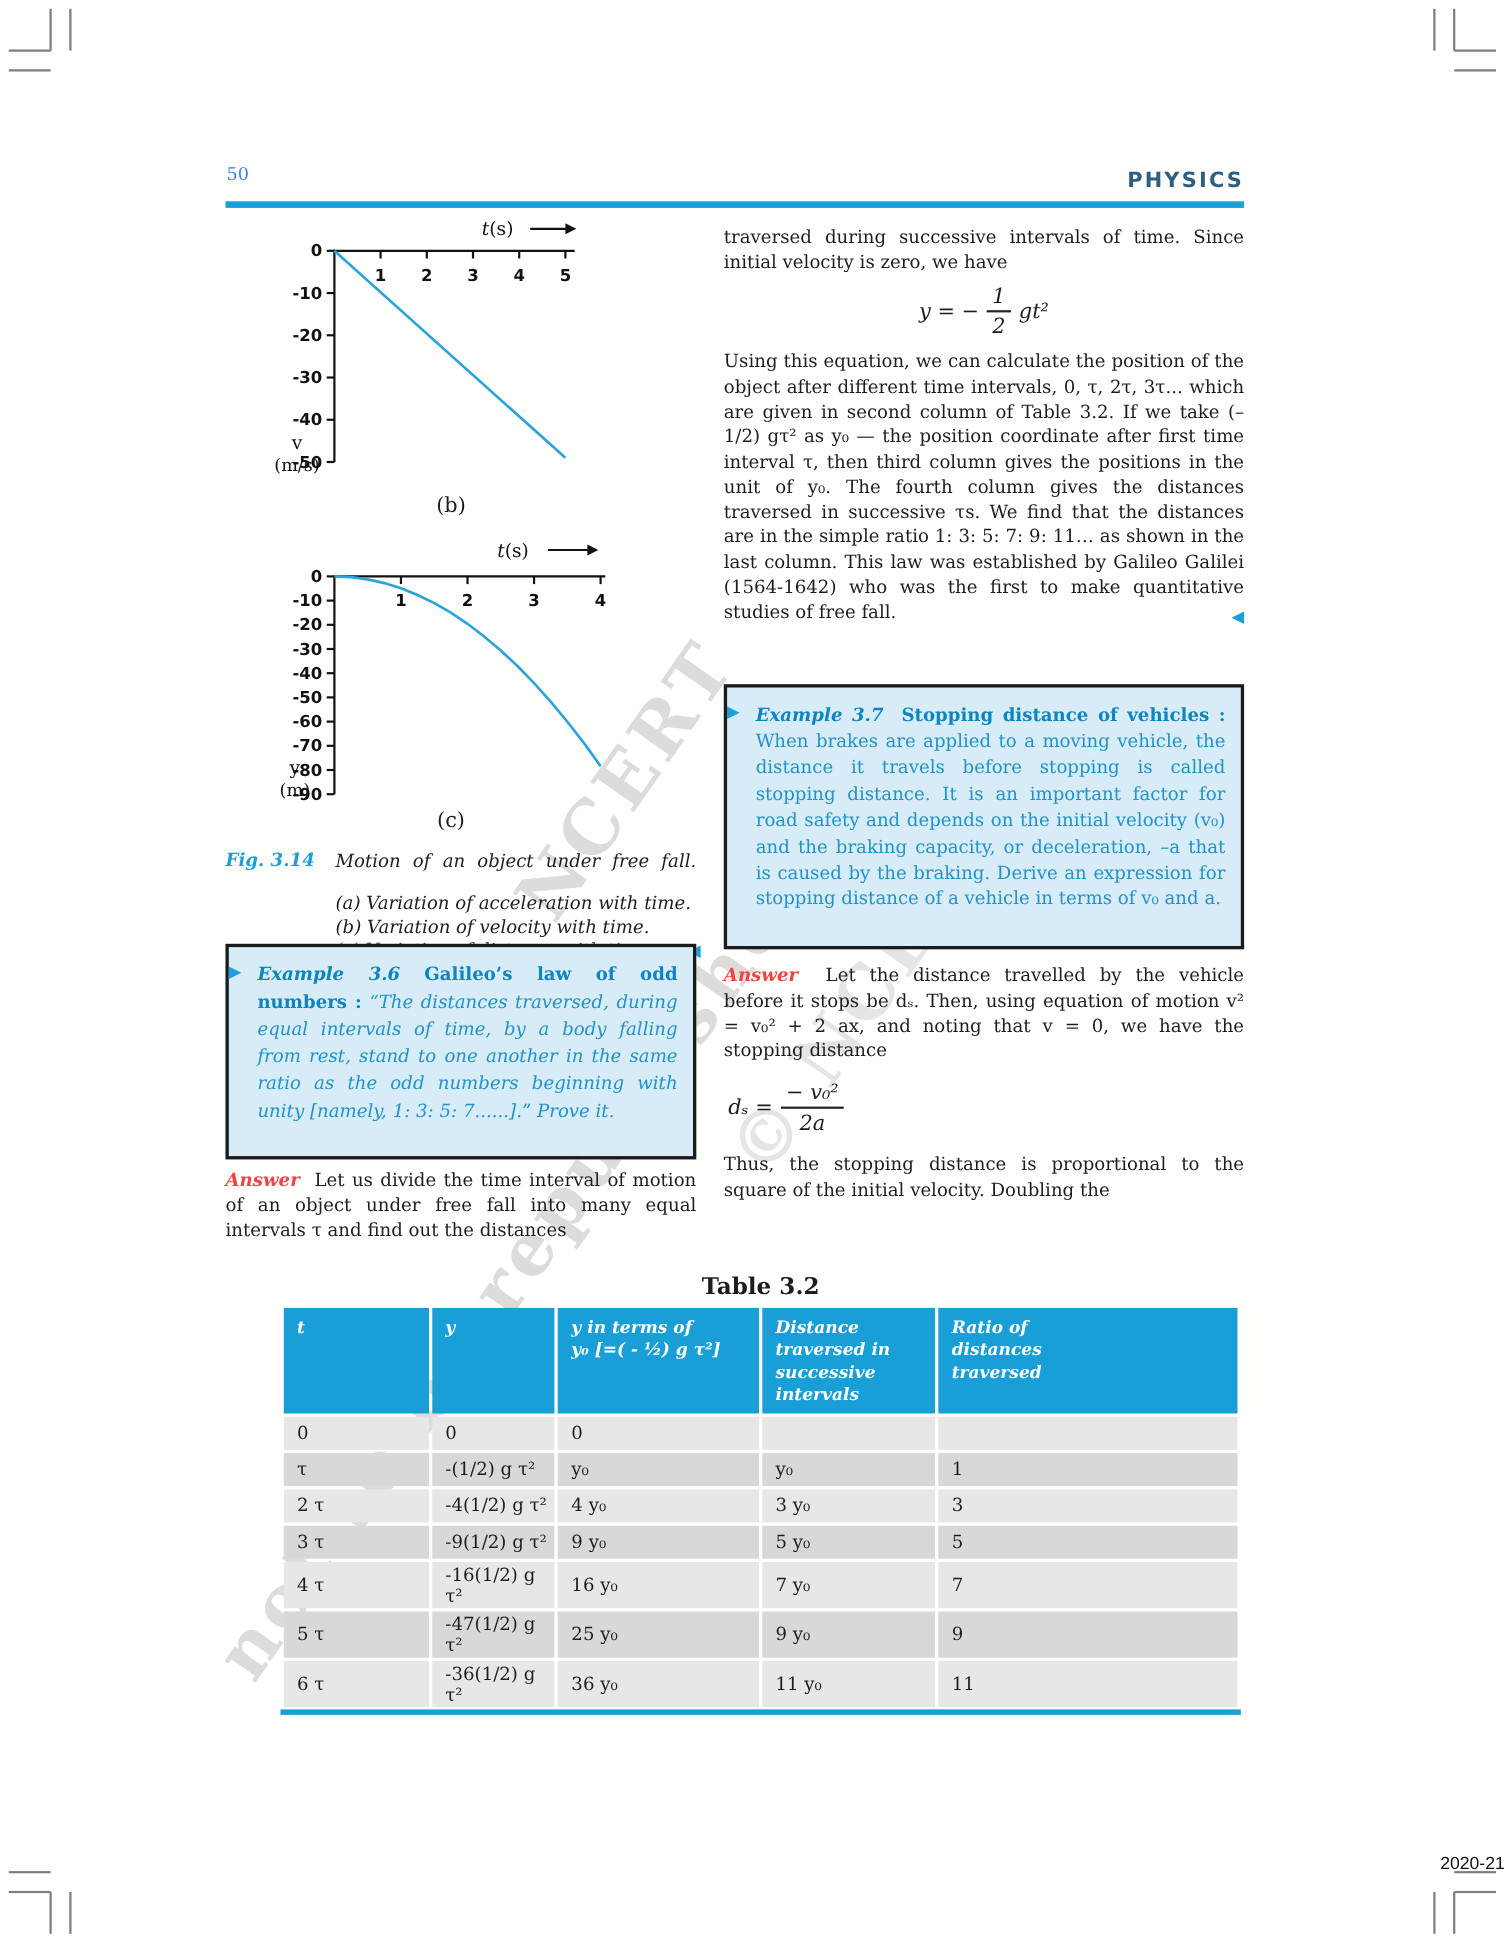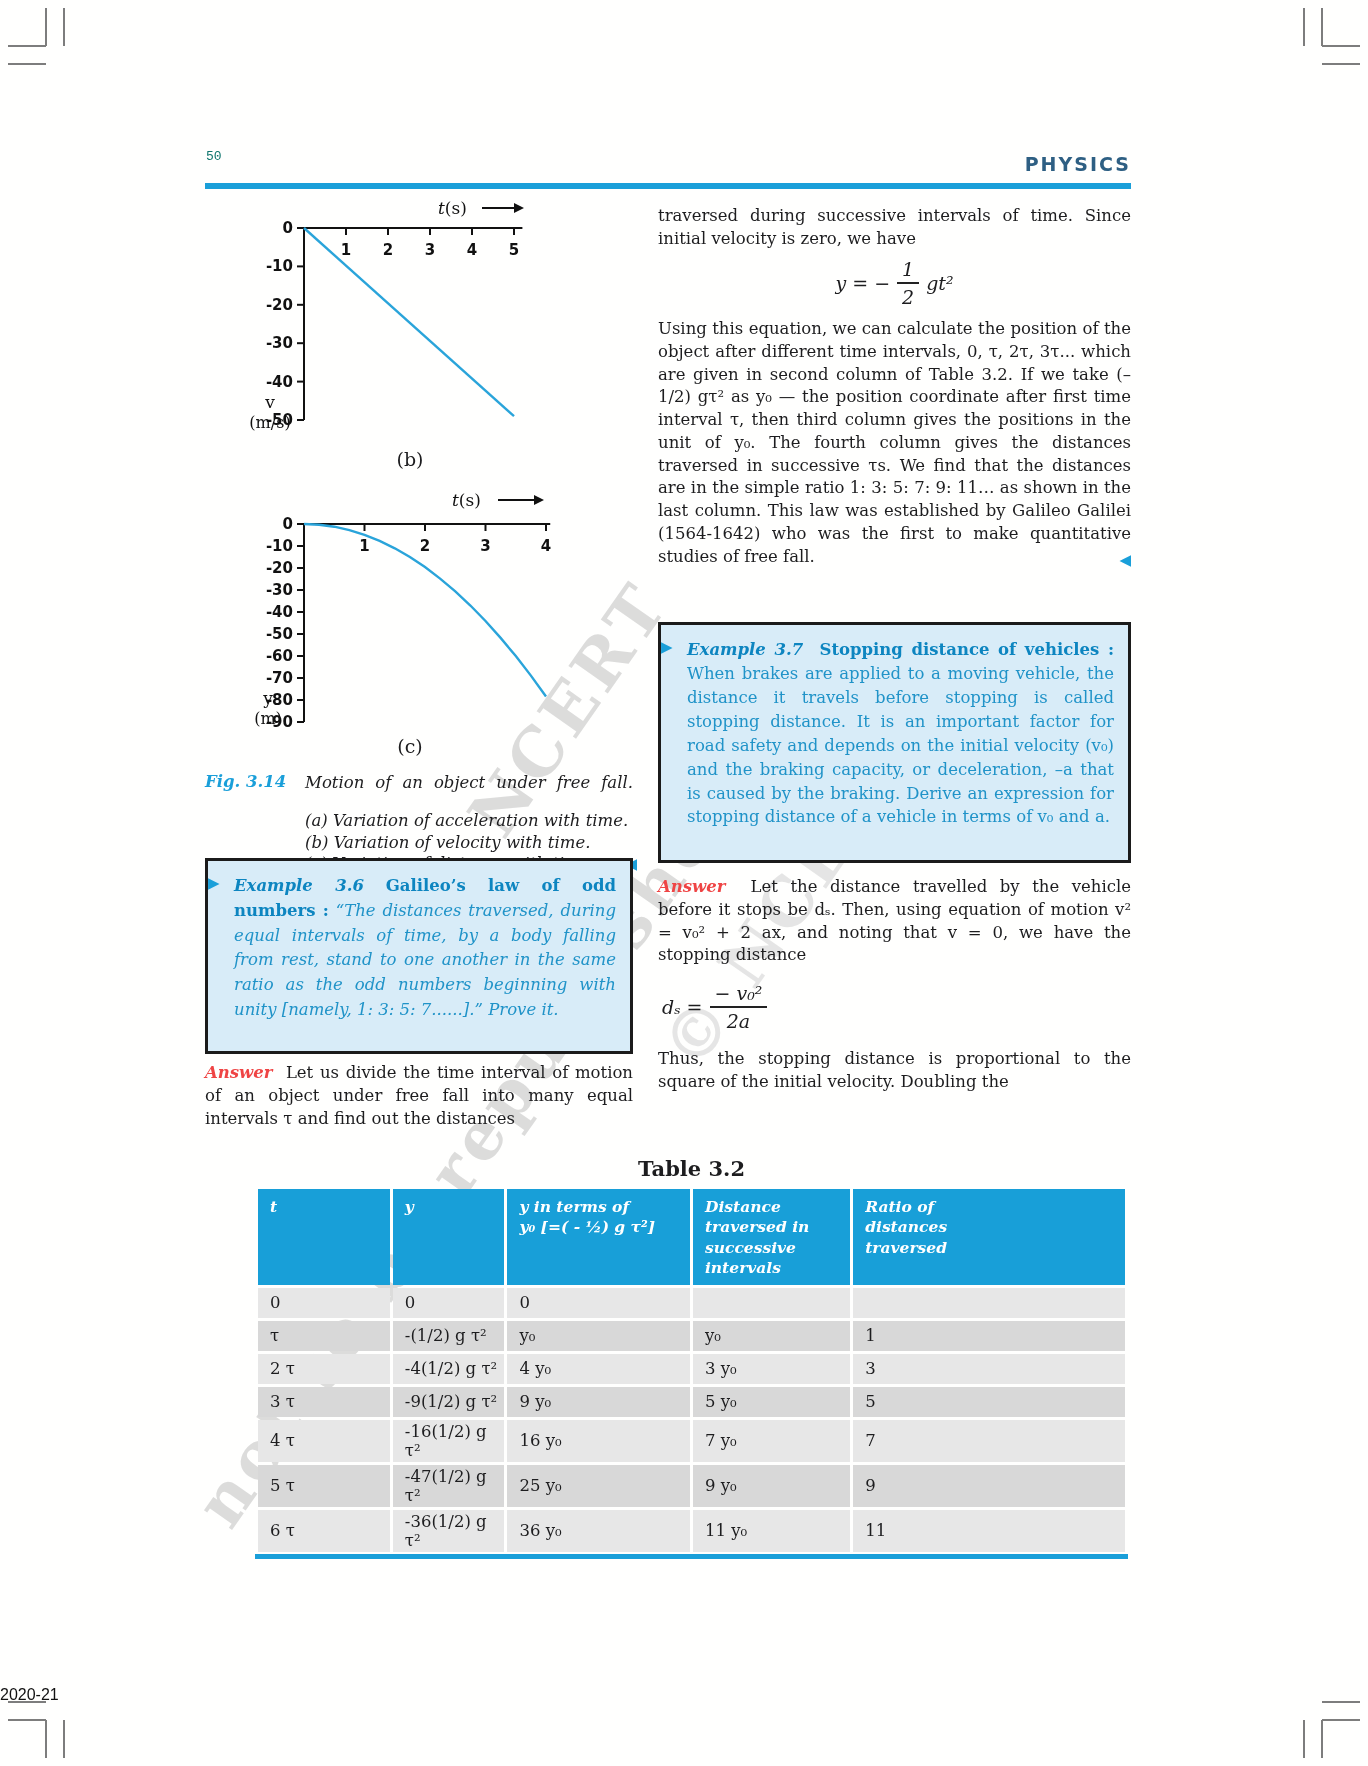--- a/index.html
+++ b/index.html
@@ -5,21 +5,21 @@
   html,body{margin:0;padding:0;background:#ffffff;}
   .page{position:relative;width:1368px;height:1766px;background:#fffffe;overflow:hidden;
         font-family:"DejaVu Serif","DejaVu Sans",serif;color:#1d1d1f;}
   
   .cmark{position:absolute;background:#7d7d7d;}
   
   .wm{position:absolute;white-space:nowrap;color:#8e8e8e;opacity:.30;font-weight:bold;
       font-size:66px;letter-spacing:5px;font-family:"DejaVu Serif",serif;
       transform:translate(-50%,-50%) rotate(-55deg);pointer-events:none;}
   
-  .pgnum{position:absolute;left:206px;top:149px;font-size:13px;color:#0f766e;font-family:Liberation Mono, monospace;}
+  .pgnum{position:absolute;left:206px;top:149px;font-size:16px;color:#3b82f6;}
   .ptitle{position:absolute;right:237px;top:153px;font-family:"DejaVu Sans",sans-serif;
           font-weight:bold;font-size:19px;letter-spacing:2px;color:#2e5f83;}
   .rule{position:absolute;left:205px;top:183px;width:926px;height:6px;background:#1a9fd9;}
   
   svg.chart{position:absolute;overflow:visible;}
   .tick{font:bold 15px "DejaVu Sans",sans-serif;fill:#111;}
   .axlab{font:17px "DejaVu Serif",serif;fill:#111;}
   .axlab2{font:16px "DejaVu Serif",serif;fill:#111;}
   .sublabel{position:absolute;width:340px;text-align:center;font-size:19px;color:#1d1d1f;}
   
@@ -57,21 +57,21 @@
   table.t32{border-collapse:separate;border-spacing:3px;table-layout:fixed;width:873px;
             font-family:"DejaVu Serif","DejaVu Sans",serif;}
   table.t32 th{background:#189fd8;color:#fff;font-size:15.5px;font-weight:bold;text-align:left;
                vertical-align:top;padding:8px 8px 6px 12px;line-height:1.32;height:80px;
                white-space:pre-line;font-style:italic;}
   table.t32 td{font-size:16.5px;padding:2px 6px 2px 12px;height:26px;}
   tr.light td{background:#e7e7e7;}
   tr.dark td{background:#d8d8d8;}
   .tbl-bottom{height:5px;background:#1a9fd9;margin-top:-1px;}
   
-  .footer{position:absolute;left:0;top:1686px;width:1368px;text-align:left;
+  .footer{position:absolute;left:0;top:1686px;width:1368px;text-align:right;
           font-family:"Liberation Sans",sans-serif;font-size:16px;color:#111;}
 </style>
 </head>
 <body>
 
 <div class="page">
 
   <span class="cmark" style="left:8px;top:45px;width:38px;height:2px"></span>
   <span class="cmark" style="left:8px;top:63px;width:38px;height:2px"></span>
   <span class="cmark" style="left:45px;top:8px;width:2px;height:38px"></span>

